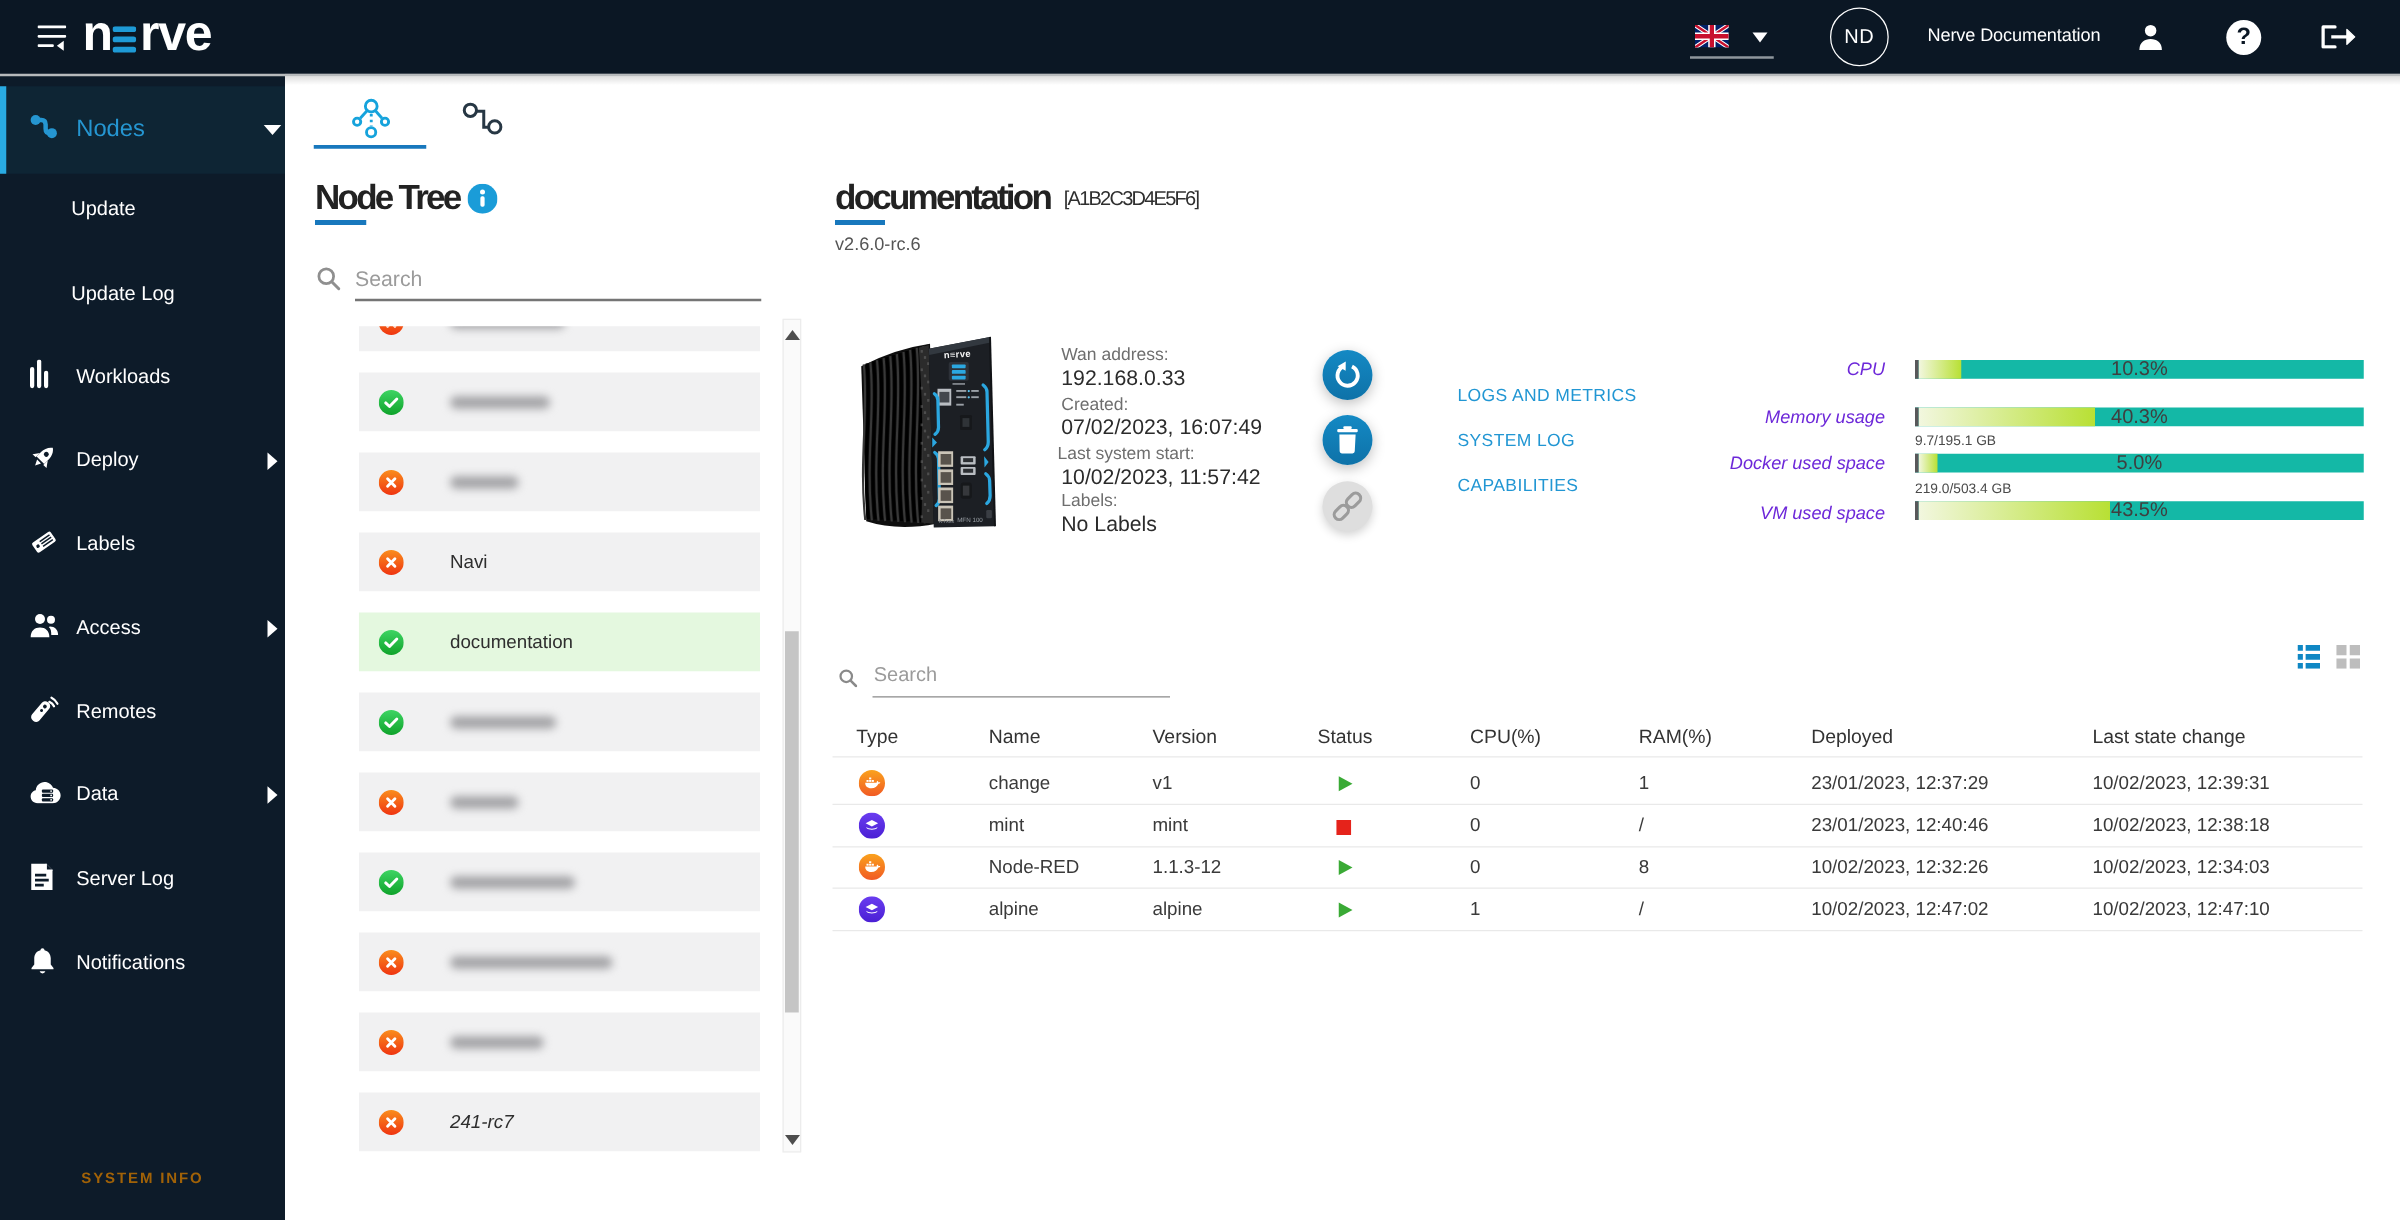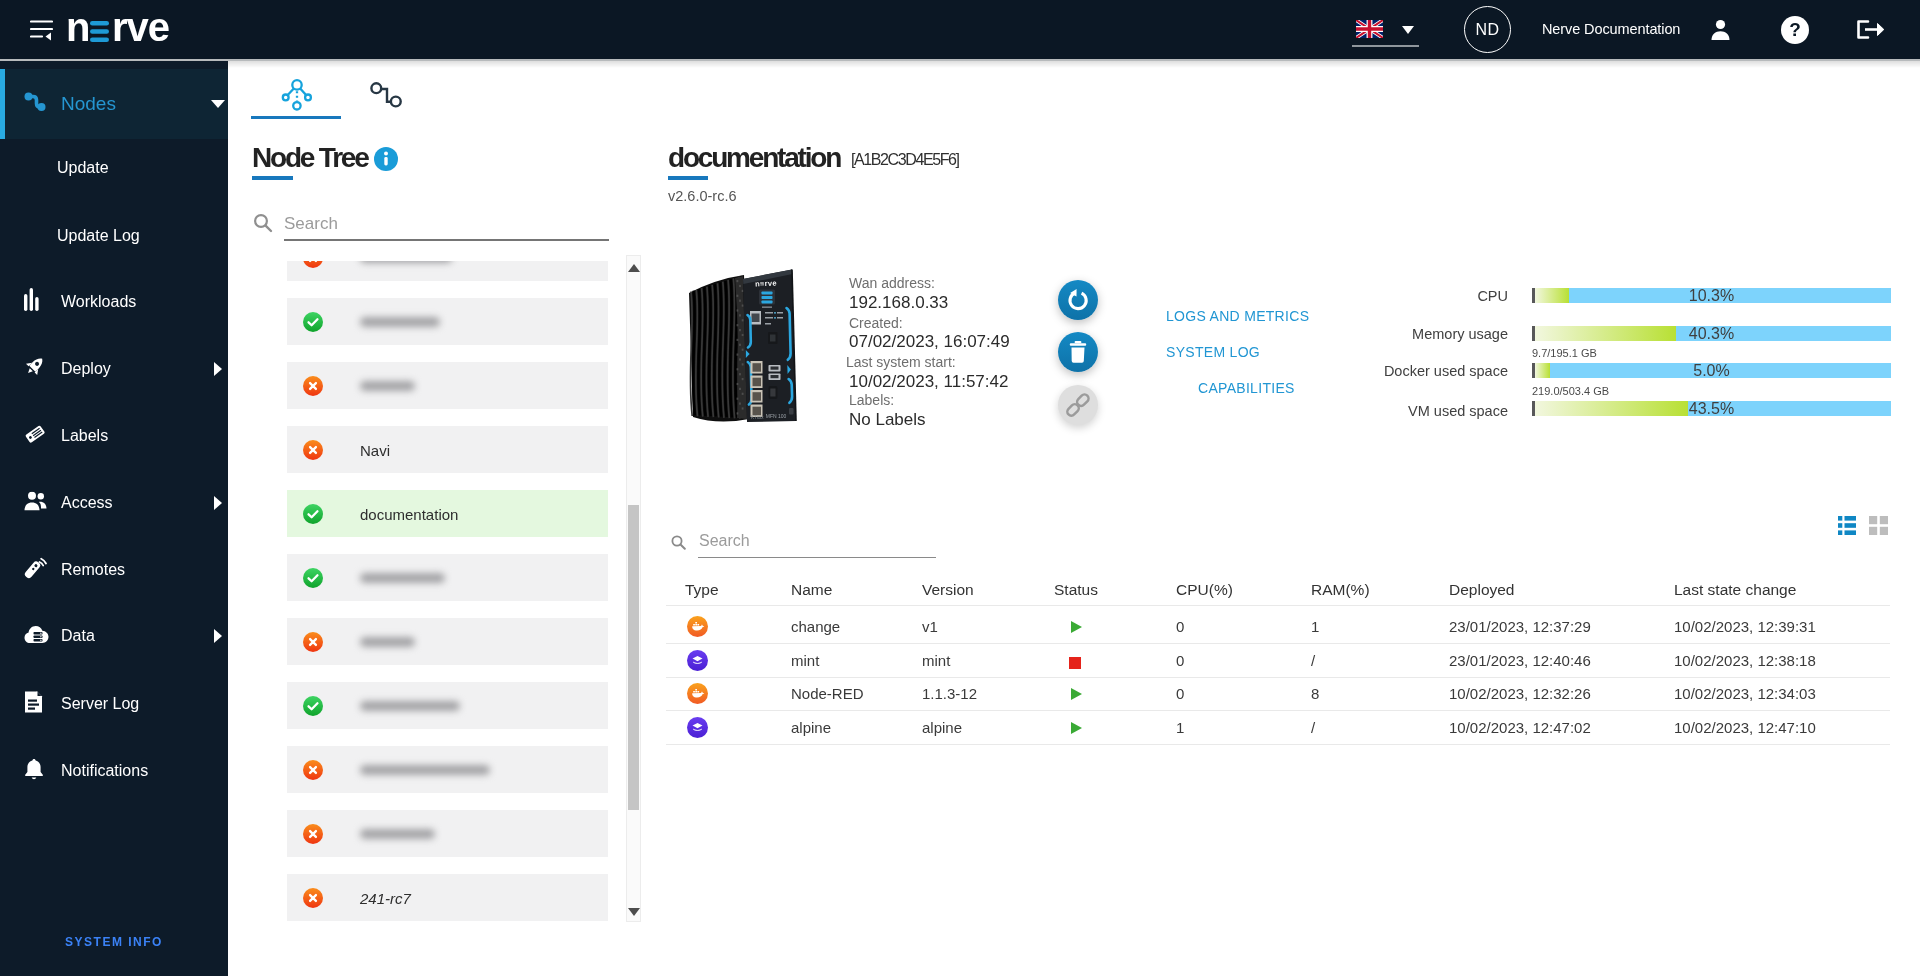--- a/index.html
+++ b/index.html
@@ -19,21 +19,21 @@
 .sideitem { position:absolute; left:0; width:228px; color:#fff; font-size:16px; }
 .sideitem .lbl { position:absolute; left:61px; top:50%; transform:translateY(-50%); white-space:nowrap; }
 .sideitem .ic { position:absolute; left:24px; top:50%; transform:translateY(-50%); }
 #nodesitem { top:10px; height:70px; background:#0e2534; }
 #nodesbar { position:absolute; left:0; top:0; width:5px; height:70px; background:#29abe2; }
 #nodesitem .lbl { color:#2596d1; font-size:19px; }
 .caret-down { position:absolute; right:3px; top:50%; transform:translateY(-50%);
   width:0; height:0; border-left:7px solid transparent; border-right:7px solid transparent; border-top:8px solid #fff; }
 .caret-right { position:absolute; right:6px; top:50%; transform:translateY(-50%);
   width:0; height:0; border-top:7px solid transparent; border-bottom:7px solid transparent; border-left:8px solid #fff; }
-#sysinfo { position:absolute; left:0; top:876px; width:228px; text-align:center; color:#3b82f6;
+#sysinfo { position:absolute; left:0; top:876px; width:228px; text-align:center; color:#a16207;
   font-size:12px; font-weight:bold; letter-spacing:1.5px; }
 
 
 #content { position:absolute; left:228px; top:61px; width:1692px; height:915px; background:#fff; }
 
 
 #tabline { position:absolute; left:251px; top:116px; width:90px; height:3px; background:#1878bd; }
 
 
 .h1 { position:absolute; font-size:28px; font-weight:bold; color:#222; letter-spacing:-2.2px; white-space:nowrap; }
@@ -61,22 +61,22 @@
 
 .cbtn { position:absolute; width:40px; height:40px; border-radius:50%;
   box-shadow:0 3px 10px rgba(0,0,0,0.25); }
 .cbtn.blue { background:linear-gradient(to bottom,#1489c4,#0e72a8); }
 .cbtn.gray { background:#dedede; box-shadow:0 3px 8px rgba(0,0,0,0.18); }
 
 
 .slink { position:absolute; color:#2196d3; font-size:14px; letter-spacing:0.3px; font-weight:500; white-space:nowrap; }
 
 
-.mlabel { position:absolute; font-size:14.5px; color:#404040; text-align:right; width:200px; white-space:nowrap; }
-.mbar { position:absolute; left:1532px; width:359px; height:15px; background:#7dd3fc; }
+.mlabel { position:absolute; font-size:14.5px; color:#6d28d9; text-align:right; width:200px; white-space:nowrap;font-style:italic; }
+.mbar { position:absolute; left:1532px; width:359px; height:15px; background:#14b8a6; }
 .mbar .tick { position:absolute; left:0; top:0; width:3px; height:15px; background:#58585a; }
 .mbar .fill { position:absolute; left:3px; top:0; height:15px;
   background:linear-gradient(to right,#f2f7df,#b8e034); }
 .mbar .pct { position:absolute; left:0; width:359px; text-align:center; top:-1px; font-size:16px; color:#3f3f3f; }
 .msub { position:absolute; left:1532px; font-size:11px; color:#4a4a4a; white-space:nowrap; }
 
 
 .th { position:absolute; font-size:15.5px; color:#333; white-space:nowrap; }
 .td { position:absolute; font-size:15px; color:#3a3a3a; white-space:nowrap; }
 .rowline { position:absolute; left:666px; width:1224px; height:1px; background:#e9e9e9; }
@@ -594,21 +594,21 @@
       </svg></div>
   <div class="cbtn gray" id="btn-link" style="left:1058px;top:385px;"><svg width="40" height="40" viewBox="0 0 40 40">
         <g fill="none" stroke="#9b9b9b" stroke-width="2.5" transform="rotate(45 20 20)">
           <rect x="16" y="6.8" width="8" height="12.8" rx="4"></rect>
           <rect x="16" y="20.6" width="8" height="12.8" rx="4"></rect>
         </g>
       </svg></div>
 
   <div class="slink" style="left:1166px;top:308px;">LOGS AND METRICS</div>
   <div class="slink" style="left:1166px;top:344px;">SYSTEM LOG</div>
-  <div class="slink" style="left:1198px;top:380px;">CAPABILITIES</div>
+  <div class="slink" style="left:1166px;top:380px;">CAPABILITIES</div>
 
   <div class="mlabel" style="left:1308px;top:288px;">CPU</div>
   <div class="mbar" style="top:288px;">
       <div class="tick"></div>
       <div class="fill" style="width:34px;"></div>
       <div class="pct">10.3%</div>
     </div>
   <div class="mlabel" style="left:1308px;top:326px;">Memory usage</div>
   <div class="mbar" style="top:326px;">
       <div class="tick"></div>

